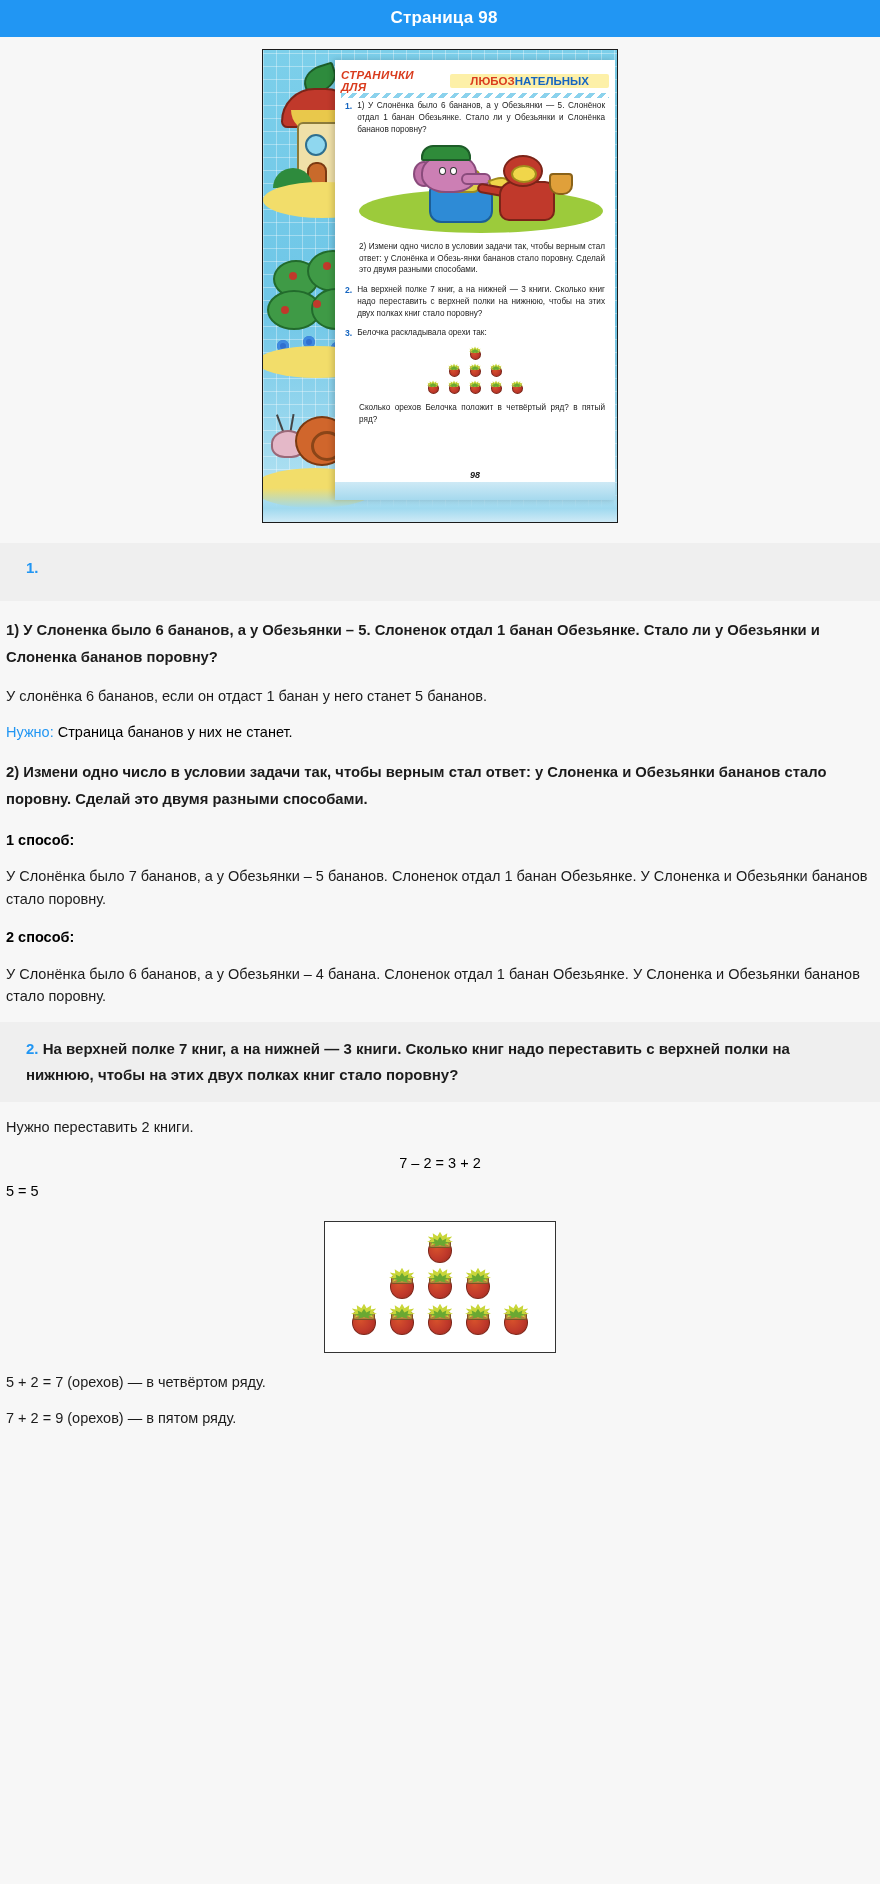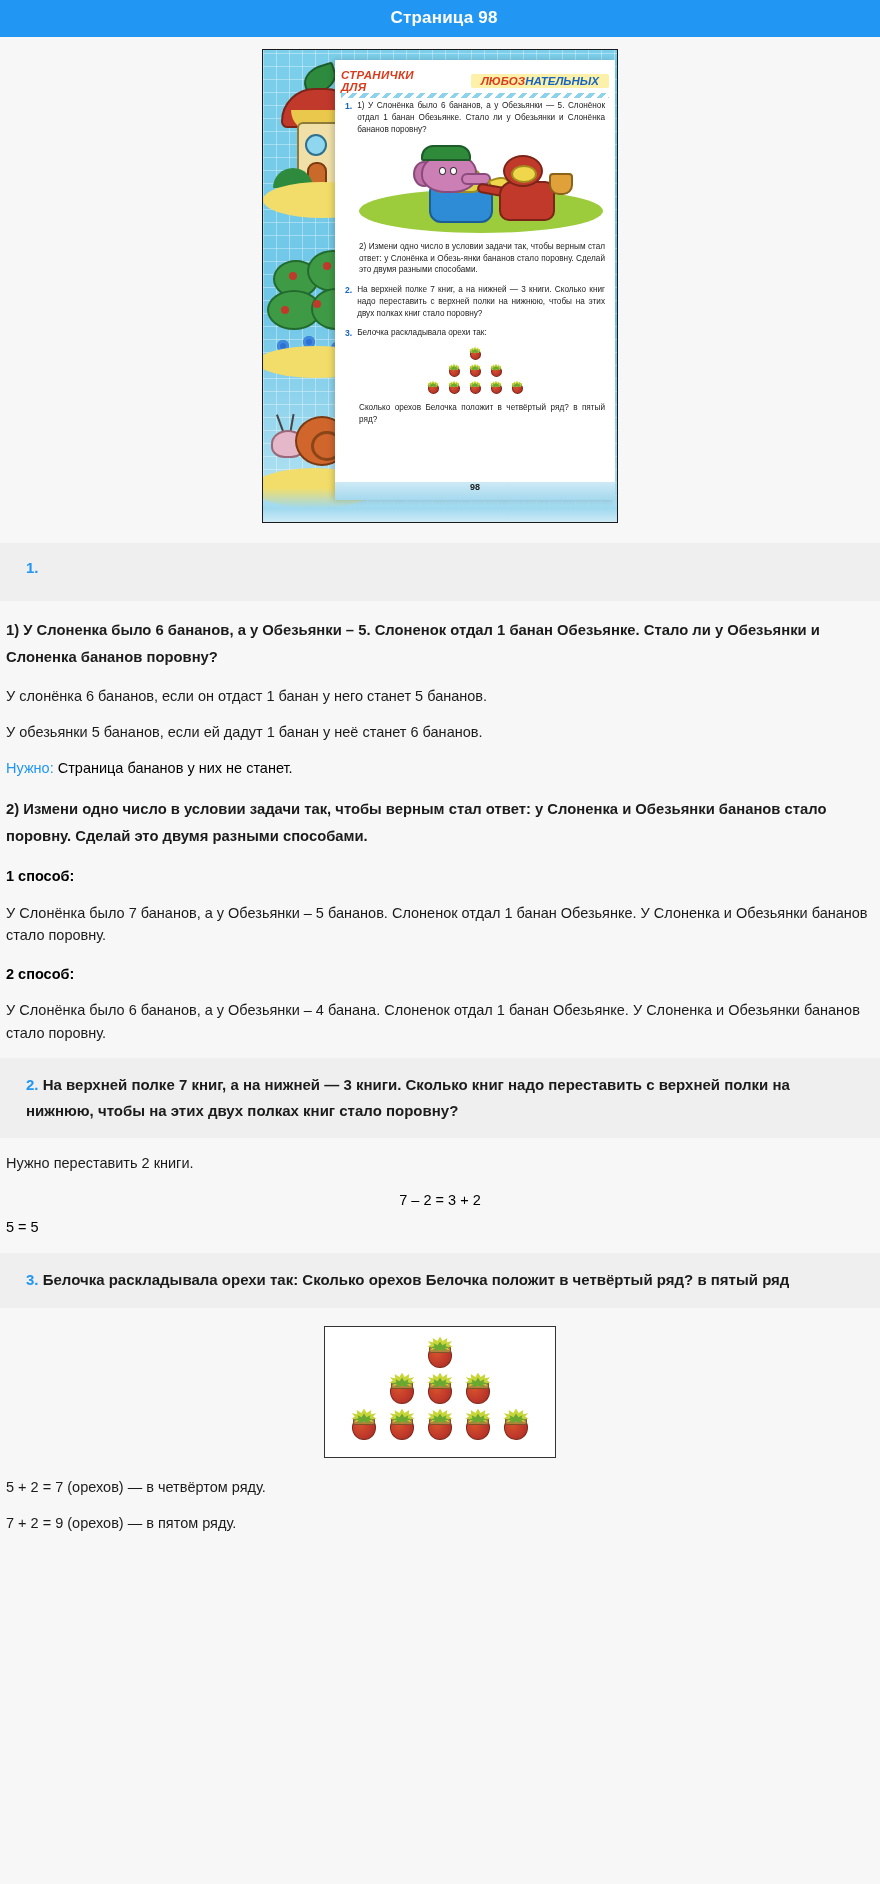--- a/index.html
+++ b/index.html
@@ -97,21 +97,21 @@
     width: 280px; height: 440px;
     background: #ffffff;
     box-shadow: -2px 0 6px rgba(0,0,0,.18);
   }
   .bp-banner{
     position:relative; height:26px; margin:8px 6px 2px 6px;
     display:flex; align-items:center;gap:23px;
   }
   .bp-banner .t1{ color:#d93b1d; font-weight:bold; font-size:11.5px; font-style:italic; letter-spacing:.3px;}
   .bp-banner .t2{
-    margin-left:6px; padding:1px 10px; font-weight:bold; font-size:11.5px; font-style:italic;
+    margin-left:6px; padding:1px 20px; font-weight:bold; font-size:11.5px; 
     background:#fdf0a8; border-radius:2px;
   }
   .bp-banner .t2 .r{color:#d93b1d}
   .bp-banner .t2 .b{color:#1565c0}
   .bp-banner .zig{
     position:absolute; left:0; right:0; bottom:-4px; height:5px;
     background:
       repeating-linear-gradient(135deg, #6fc7e8 0 4px, transparent 4px 8px);
     opacity:.8;
   }
@@ -158,22 +158,22 @@
 
   
   .bp-nuts{ margin:2px 0 4px 0; }
   .nut-row{ display:flex; justify-content:center; gap:8px; margin-bottom:3px;}
 
   .bp-footer{
     position:absolute; left:0; right:0; bottom:0; height:34px;
     background:linear-gradient(180deg,#ffffff 0%, #ffffff 46%, #cfeaf6 46%, #a5d9ee 100%);
   }
   .bp-pagenum{
-    position:absolute; left:50%; transform:translateX(-50%); bottom:8px;
-    font-size:9px; font-weight:bold; color:#1b1b1b;
+    position:absolute; left:50%; transform:translateX(-50%); bottom:20px;
+    font-size:9px; font-weight:bold; color:#1b1b1b;font-style:italic;
   }
   .scan-footer{
     position:absolute; left:0; right:0; bottom:0; height:34px;
     background:linear-gradient(180deg, rgba(110,198,231,.0) 0%, #9fd9ef 60%, #cfeaf6 100%);
   }
 
   
   .content { padding: 0 0 18px 0; }
   .task-bar {
     background:#efefef;
@@ -423,44 +423,39 @@
 </div>
 
 <div class="content">
 
   <div class="task-bar plain">
     <span class="num">1.</span>
   </div>
 
   <p class="qbold">1) У Слоненка было 6 бананов, а у Обезьянки – 5. Слоненок отдал 1 банан Обезьянке. Стало ли у Обезьянки и Слоненка бананов поровну?</p>
   <p class="body">У слонёнка 6 бананов, если он отдаст 1 банан у него станет 5 бананов.</p>
-  <p class="body">У обезьянки 5 бананов, если ей дадут 1 банан у неё станет 6 бананов.</p>
   <p class="answer">
     <span class="lbl">Нужно:</span>
     <span>Страница бананов у них не станет.</span>
   </p>
 
   <p class="qbold">2) Измени одно число в условии задачи так, чтобы верным стал ответ: у Слоненка и Обезьянки бананов стало поровну. Сделай это двумя разными способами.</p>
   <p class="sub">1 способ:</p>
   <p class="body">У Слонёнка было 7 бананов, а у Обезьянки – 5 бананов. Слоненок отдал 1 банан Обезьянке. У Слоненка и Обезьянки бананов стало поровну.</p>
   <p class="sub">2 способ:</p>
   <p class="body">У Слонёнка было 6 бананов, а у Обезьянки – 4 банана. Слоненок отдал 1 банан Обезьянке. У Слоненка и Обезьянки бананов стало поровну.</p>
 
   <div class="task-bar">
     <span class="num">2.</span>
     <span>На верхней полке 7 книг, а на нижней — 3 книги. Сколько книг надо переставить с верхней полки на нижнюю, чтобы на этих двух полках книг стало поровну?</span>
   </div>
   <p class="body">Нужно переставить 2 книги.</p>
   <p class="eq first">7 – 2 = 3 + 2</p>
   <p class="eq">5 = 5</p>
 
-  <div class="task-bar">
-    <span class="num">3.</span>
-    <span>Белочка раскладывала орехи так: Сколько орехов Белочка положит в четвёртый ряд? в пятый ряд</span>
-  </div>
 
   <div class="nuts-figure-wrap">
     <div class="nuts-figure">
       <div class="nuts-row">
         <span class="nut">
             <span class="ball"></span>
             <span class="cup"></span>
             <span class="leaf"></span>
             <span class="leaf2"></span>
           </span>

